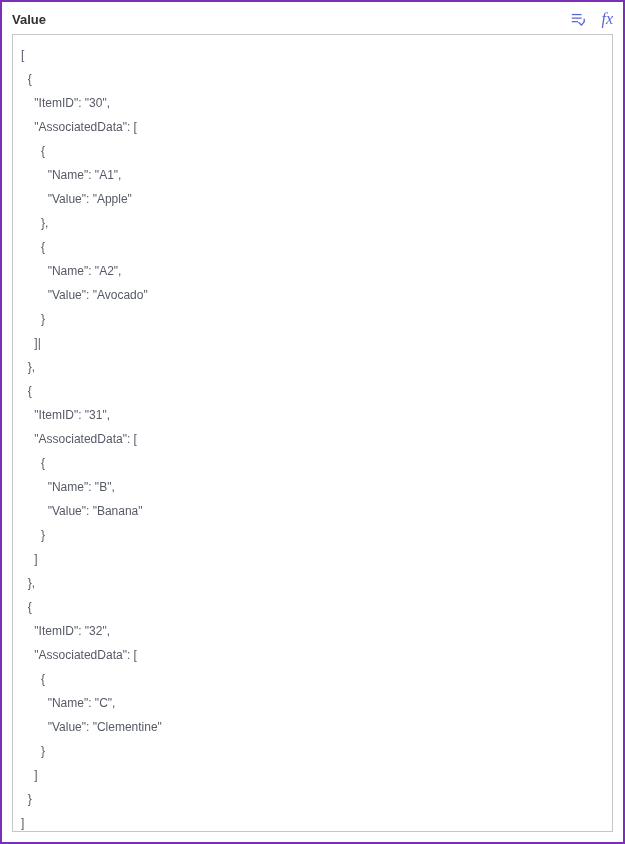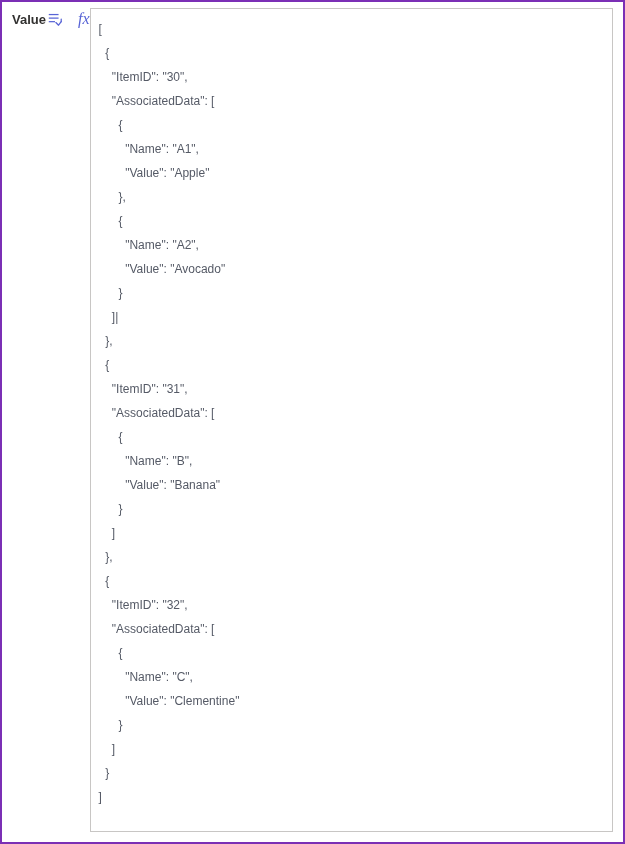--- a/index.html
+++ b/index.html
@@ -10,21 +10,21 @@
       background: #f4f3f2;
       width: 625px;
       height: 844px;
     }
     .card {
       width: 625px;
       height: 844px;
       background: #ffffff;
       border: 2px solid #7b2fb5;
       display: flex;
-      flex-direction: row;
+      flex-direction: column;
       padding: 6px 10px 10px 10px;
     }
     .header {
       display: flex;
       align-items: center;
       justify-content: space-between;
       height: 22px;
       margin-bottom: 4px;
     }
     .title {

